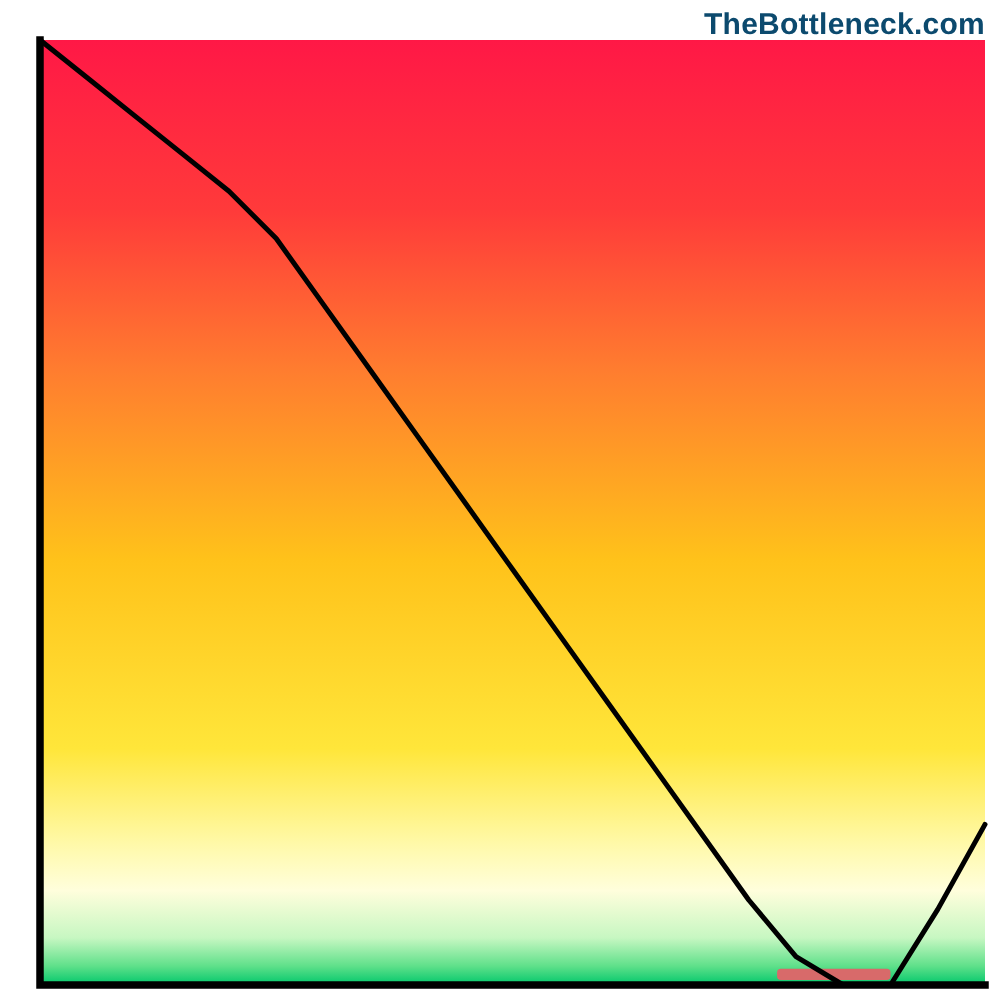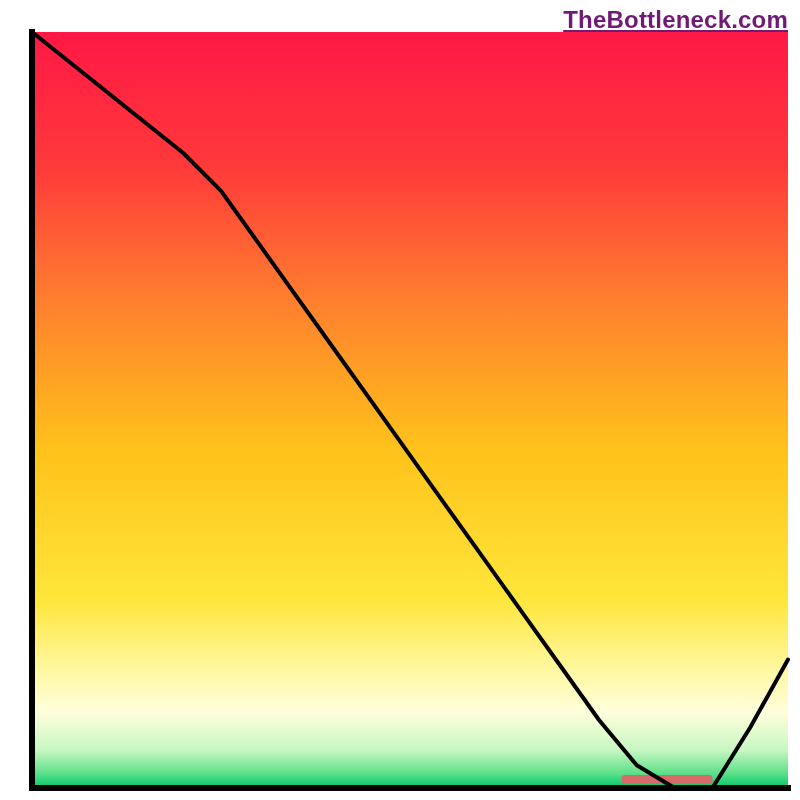--- a/index.html
+++ b/index.html
@@ -15,24 +15,23 @@
     position: relative;
     width: 800px;
     height: 800px;
   }
   .watermark {
     position: absolute;
     top: 6px;
     right: 12px;
     font-size: 24px;
     font-weight: 600;
-    color: #701a75;
+    color: #0c4a6e;
     letter-spacing: 0.2px;
     z-index: 10;
-    text-decoration: underline;
   }
   svg.chart {
     position: absolute;
     top: 0;
     left: 0;
   }
 </style>
 </head>
 <body>
 

